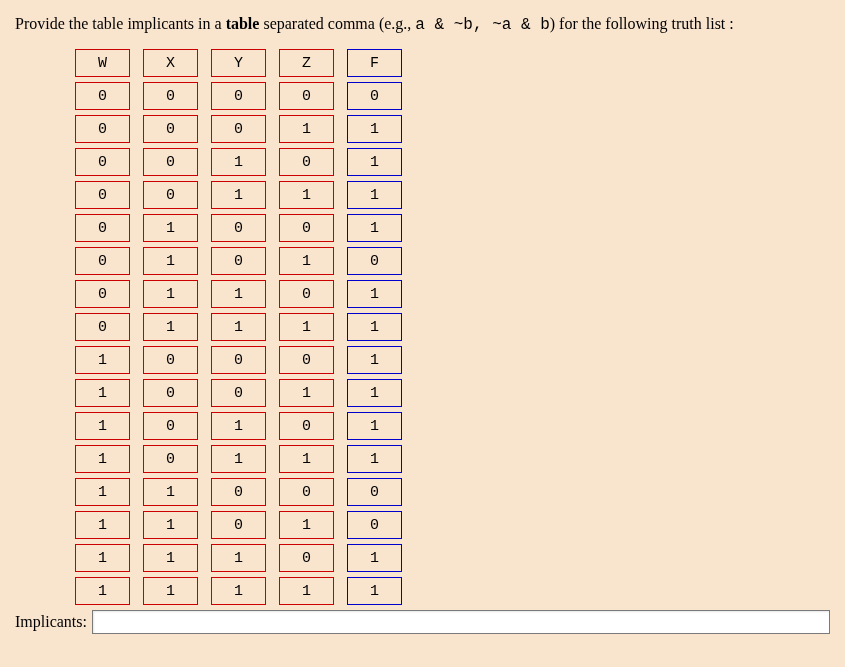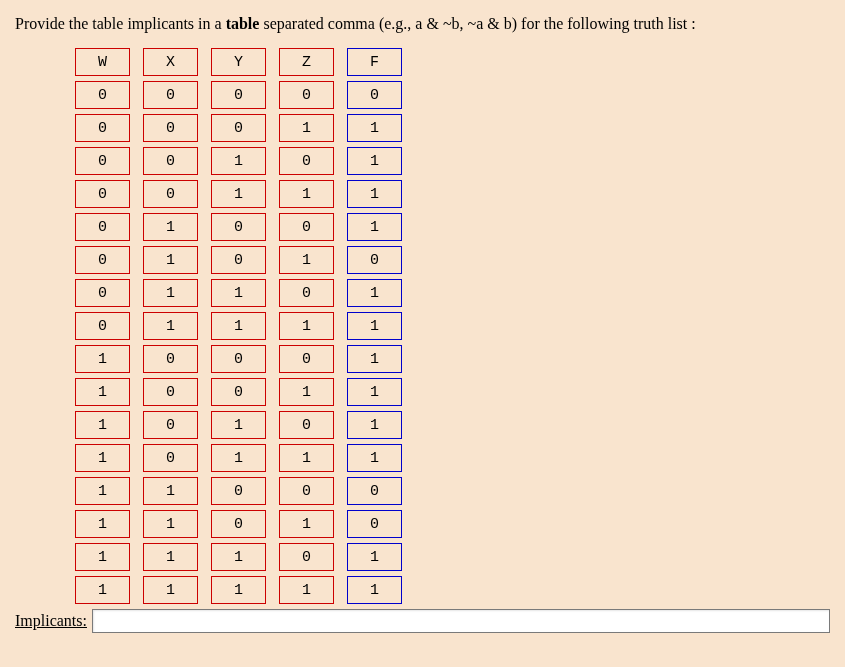--- a/index.html
+++ b/index.html
@@ -9,21 +9,21 @@
       font-family: "Times New Roman", serif;
       font-size: 16px;
       color: #000;
       width: 845px;
       box-sizing: border-box;
     }
     .prompt {
       margin-bottom: 15px;
     }
     .prompt .code {
-      font-family: Liberation Serif, serif;
+      font-family: Liberation Mono, monospace;
     }
     .prompt .bold {
       font-weight: bold;
     }
     .table-container {
       margin-left: 60px;
     }
     .truth-row {
       display: flex;
       gap: 13px;
@@ -46,21 +46,20 @@
     }
     .cell.blue {
       border-color: #0000cc;
     }
     .header-cell {
       font-family: "Courier New", monospace;
     }
     .implicants-row {
       display: flex;
       align-items: center;
-      text-decoration: underline;
     }
     .implicants-label {
       margin-right: 5px;
     }
     .implicants-input {
       flex: 1;
       height: 22px;
       border: 1px solid #7a7a7a;
       background: #fff;
       box-shadow: inset 1px 1px 2px rgba(0,0,0,0.1);

